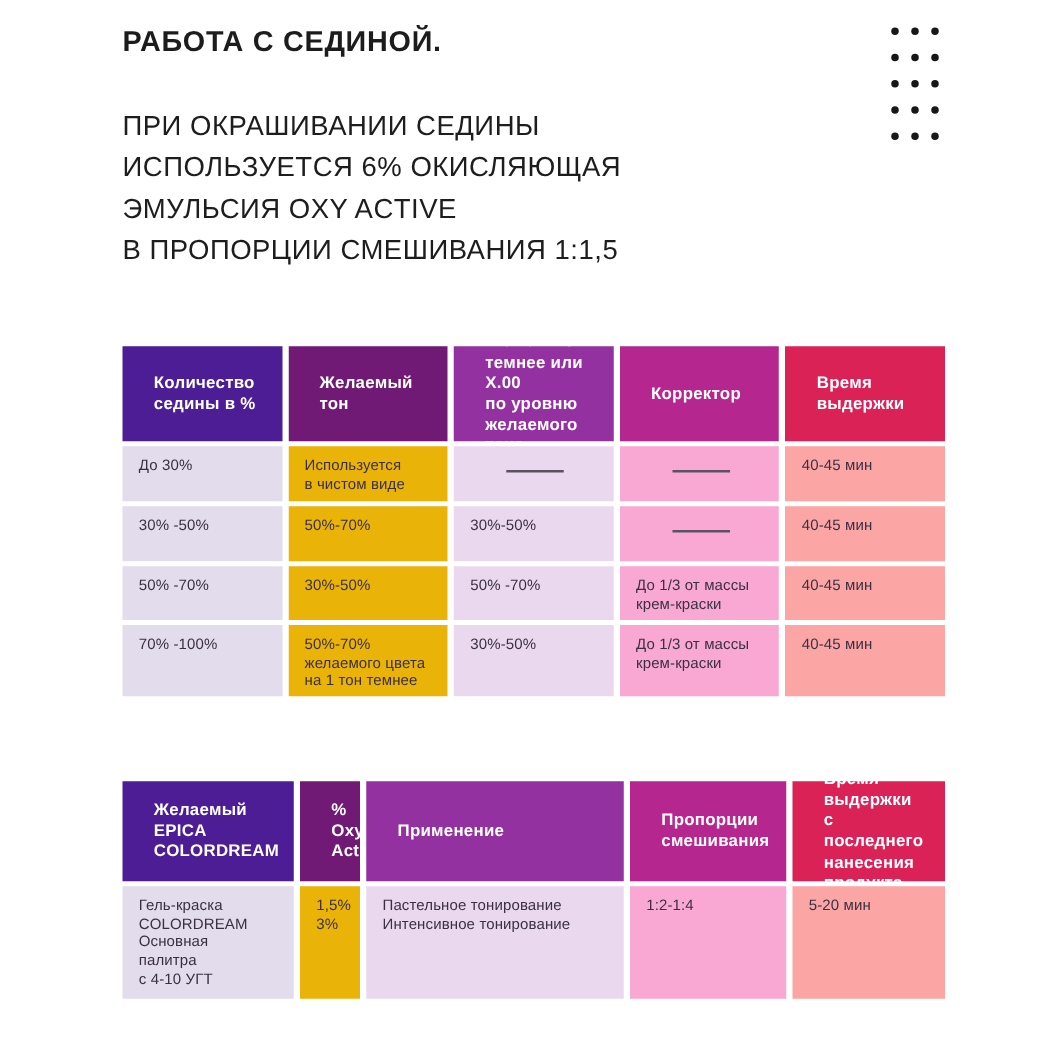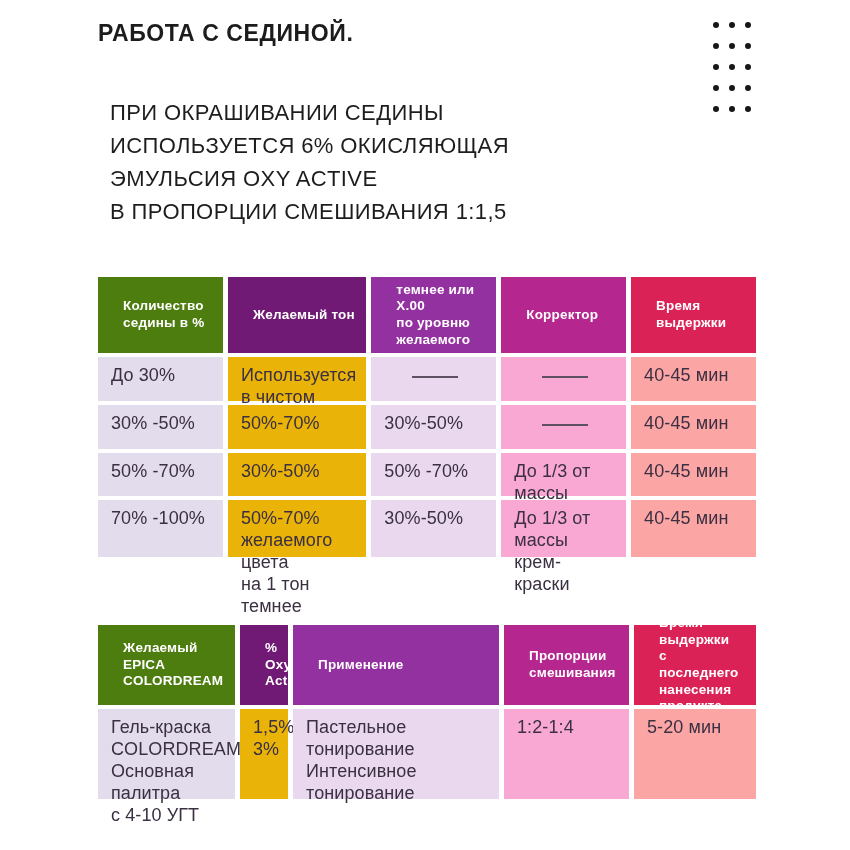--- a/index.html
+++ b/index.html
@@ -12,21 +12,21 @@
     font-size:23px;font-weight:bold;letter-spacing:.6px;color:#1c1c1c;
     white-space:pre-line;
   }
   .dots{
     position:absolute;left:713px;top:22px;
     display:flex;flex-direction:column;gap:15px;
   }
   .dots .drow{display:flex;gap:10px;}
   .dots i{width:6px;height:6px;border-radius:50%;background:#171717;display:block;}
   .intro{
-    position:absolute;left:98px;top:84px;margin:12px;width:560px;
+    position:absolute;left:98px;top:84px;margin:0;width:560px;
     font-size:22px;line-height:33px;letter-spacing:.4px;color:#1d1d1d;
     white-space:pre-line;font-weight:400;
   }
   .tbl{
     position:absolute;left:98px;width:658px;display:grid;
     column-gap:5px;row-gap:4px;
   }
   .t1{
     top:277px;
     grid-template-columns:repeat(5,1fr);
@@ -39,23 +39,23 @@
   }
   .cell{white-space:pre-line;}
   .cell.h{
     display:flex;align-items:center;
     padding:6px 10px 6px 25px;
     color:#ffffff;font-weight:bold;font-size:13.5px;line-height:1.24;
     letter-spacing:.2px;
   }
   .cell.b{
     padding:8px 10px 8px 13px;
-    color:#3a3042;font-size:18px;line-height:1.22;letter-spacing:.1px;
+    color:#3a3042;font-size:12px;line-height:1.22;letter-spacing:.1px;
   }
-  .c0.h{background:#4d7c0f}
+  .c0.h{background:#4c1d95}
   .c1.h{background:#701a75}
   .c2.h{background:#9331a0}
   .c3.h{background:#b5268f}
   .c4.h{background:#da2256}
   .c0.b{background:#e3dcec}
   .c1.b{background:#eab308}
   .c2.b{background:#ead9ee}
   .c3.b{background:#f9a8d4}
   .c4.b{background:#fca5a5}
   .dashline{

